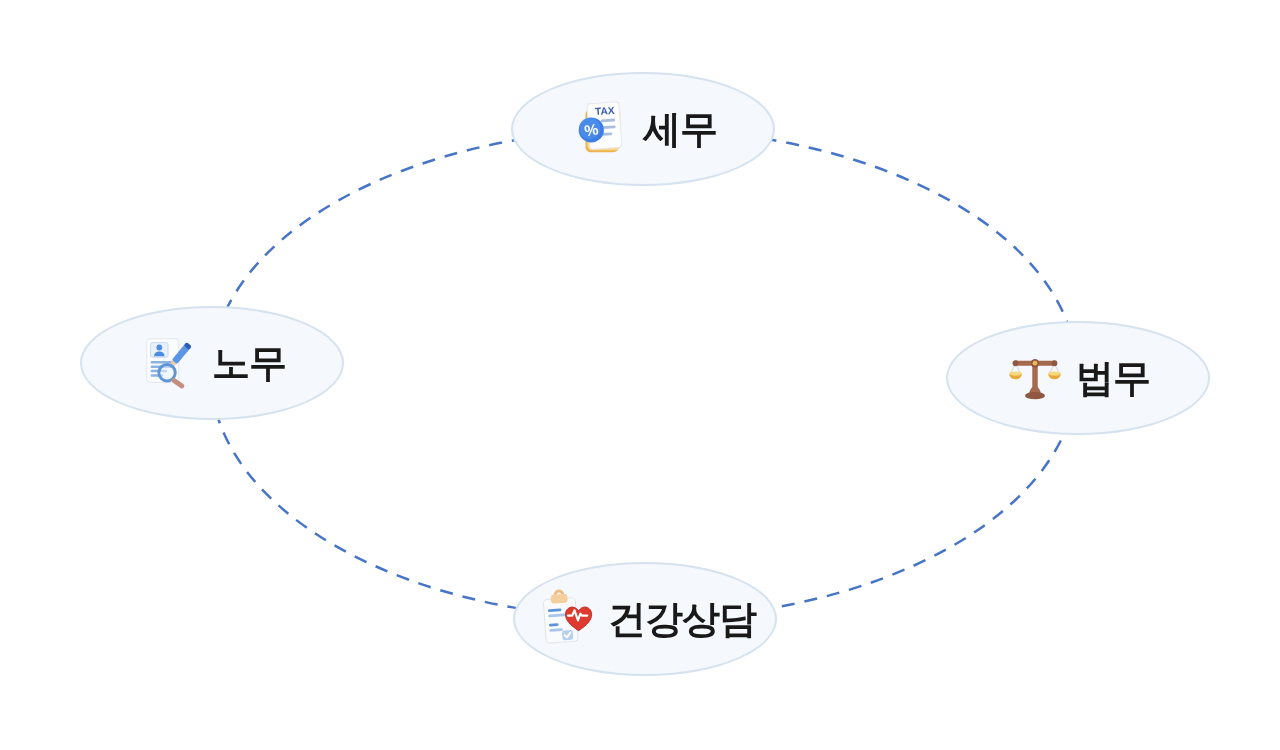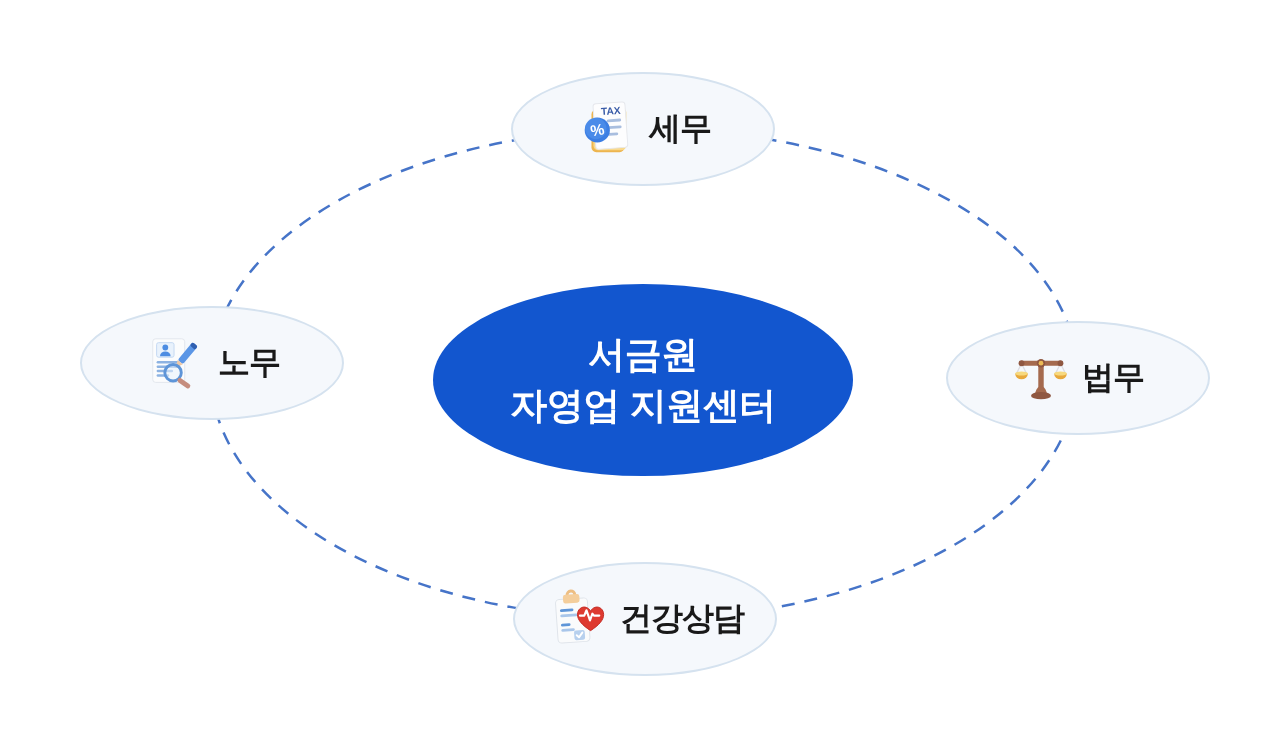--- a/index.html
+++ b/index.html
@@ -59,44 +59,40 @@
     display: flex;
     align-items: center;
     justify-content: center;
     gap: 12px;
   }
   .node-top    { left: 511px; top: 72px;  }
   .node-left   { left: 80px;  top: 306px; }
   .node-right  { left: 946px; top: 321px; }
   .node-bottom { left: 513px; top: 562px; }
   .node .label {
-    font-size: 32px;
+    font-size: 38px;
     font-weight: 700;
     color: var(--label-text, #191919);
     letter-spacing: -1px;
     white-space: nowrap;
   }
   .icon {
     display: inline-flex;
     flex: 0 0 auto;
   }
 </style>
 </head>
 <body>
 
 <div class="stage">
 
   <svg class="orbit-svg" width="1280" height="750" viewBox="0 0 1280 750" aria-hidden="true">
     <ellipse cx="644" cy="374" rx="433" ry="245"></ellipse>
   </svg>
 
-  <div class="center-node">
-    <div>서금원</div>
-    <div>자영업 지원센터</div>
-  </div>
 
   <div class="node node-top">
     <span class="icon">
       <svg width="62" height="62" viewBox="0 0 64 64">
         <rect x="17" y="12" width="34" height="44" rx="5" fill="#EDB54F"></rect>
         <rect x="19" y="10" width="34" height="44" rx="5" fill="#F9D98C"></rect>
         <g transform="rotate(-4 36 28)">
           <rect x="20" y="5" width="33" height="47" rx="3" fill="#FDFDFE" stroke="#E6E8ED" stroke-width="1"></rect>
           <text x="38" y="17" font-size="10.5" font-weight="bold" fill="#3A5CA8" text-anchor="middle" font-family="Liberation Sans, sans-serif">TAX</text>
           <rect x="33" y="22" width="15" height="3" rx="1.5" fill="#A9BEDF"></rect>

